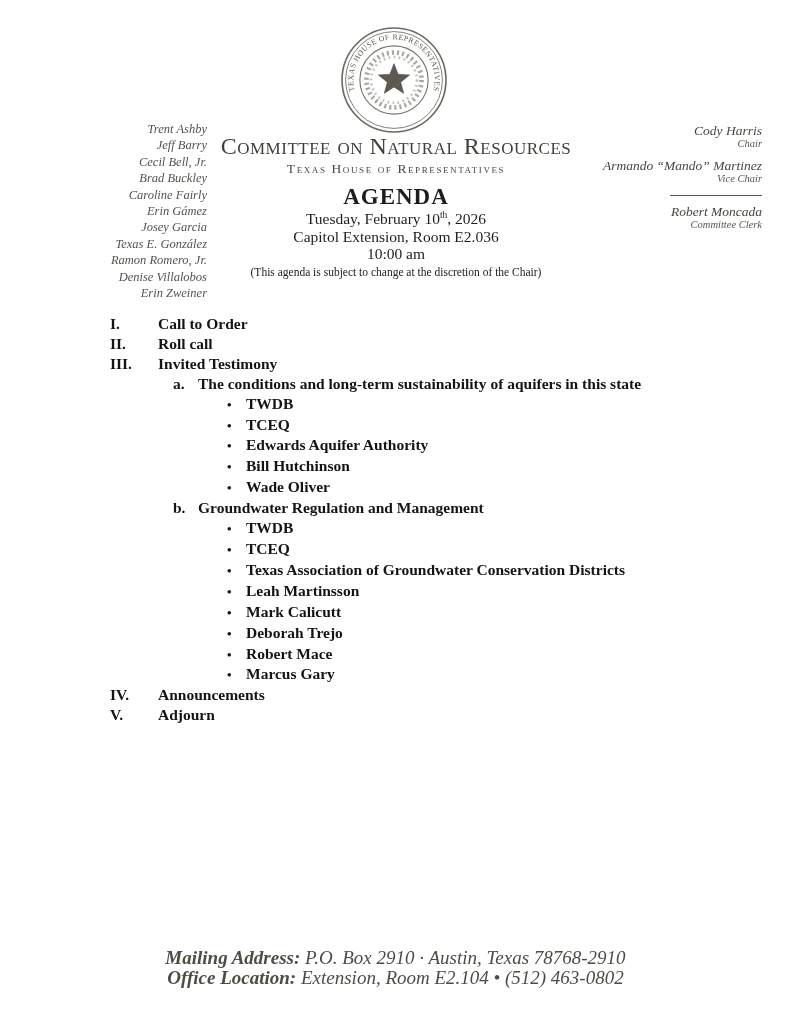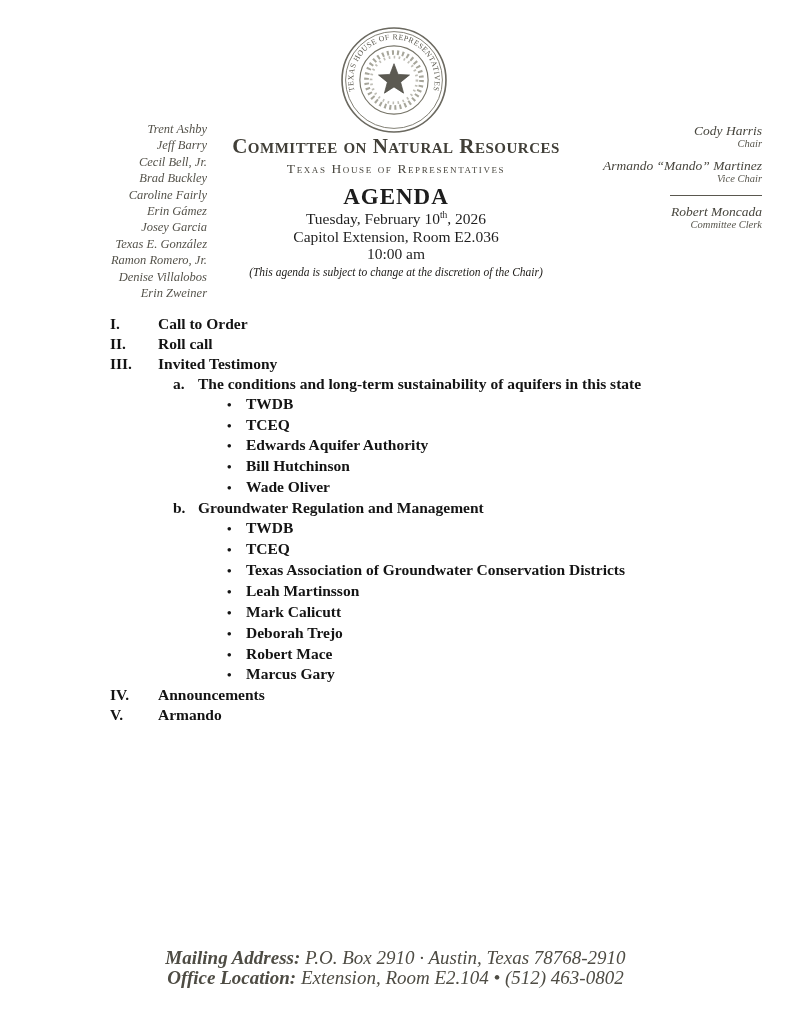--- a/index.html
+++ b/index.html
@@ -22,35 +22,35 @@
   .members {
     position: absolute; left: 37px; top: 121px; width: 170px;
     font-style: italic; font-size: 12.5px; line-height: 16.4px; color: #54524a; text-align: right;
   }
 
   
   .centerhead {
     position: absolute; left: 188px; top: 134px; width: 416px; text-align: center;
   }
   .committee-title {
-    font-variant: small-caps; font-size: 21px; letter-spacing: 0.5px;
-    color: #413f38; line-height: 24px; font-weight: bold;
+    font-variant: small-caps; font-size: 24px; letter-spacing: 0.5px;
+    color: #413f38; line-height: 24px;
   }
   .chamber-line {
     font-variant: small-caps; font-size: 13.5px; letter-spacing: 1.6px;
     color: #4a4840; margin-top: 3px;
   }
   .doc-title {
     font-weight: bold; font-size: 23px; letter-spacing: 1px; color: #1d1d1d; margin-top: 7px;
   }
   .meeting {
     margin-top: 0; font-size: 15.5px; line-height: 17.6px; color: #1e1e1e;
   }
   .meeting sup { font-size: 9.5px; vertical-align: super; line-height: 0; }
-  .meeting-note { font-style: italic; font-size: 11.5px; margin-top: 1px; color: #22201d; }
+  .meeting-note { font-size: 11.5px; margin-top: 1px; color: #22201d; }
 
   
   .officers {
     position: absolute; right: 29px; top: 123px; width: 230px; text-align: right;
     font-style: italic; color: #47453d;
   }
   .officer-name { font-size: 13.5px; line-height: 15px; }
   .officer-title { font-size: 10.5px; line-height: 12px; color: #57554c; margin-bottom: 8px; }
   .officer-divider {
     border: 0; border-top: 1.2px solid #5a584f; width: 92px; margin: 10px 0 8px auto;
@@ -204,21 +204,21 @@
     <div class="a-row a-bullet">
       <span class="a-dot"></span>
       <span>Marcus Gary</span>
     </div>
     <div class="a-row">
       <span class="a-num">IV.</span>
       <span>Announcements</span>
     </div>
     <div class="a-row">
       <span class="a-num">V.</span>
-      <span>Armando</span>
+      <span>Adjourn</span>
     </div>
   </div>
 
   <div class="footer">
     <div><b>Mailing Address:</b><span> P.O. Box 2910 · Austin, Texas 78768-2910</span></div>
     <div><b>Office Location:</b><span> Extension, Room E2.104 • (512) 463-0802</span></div>
   </div>
 
 </div>
 

